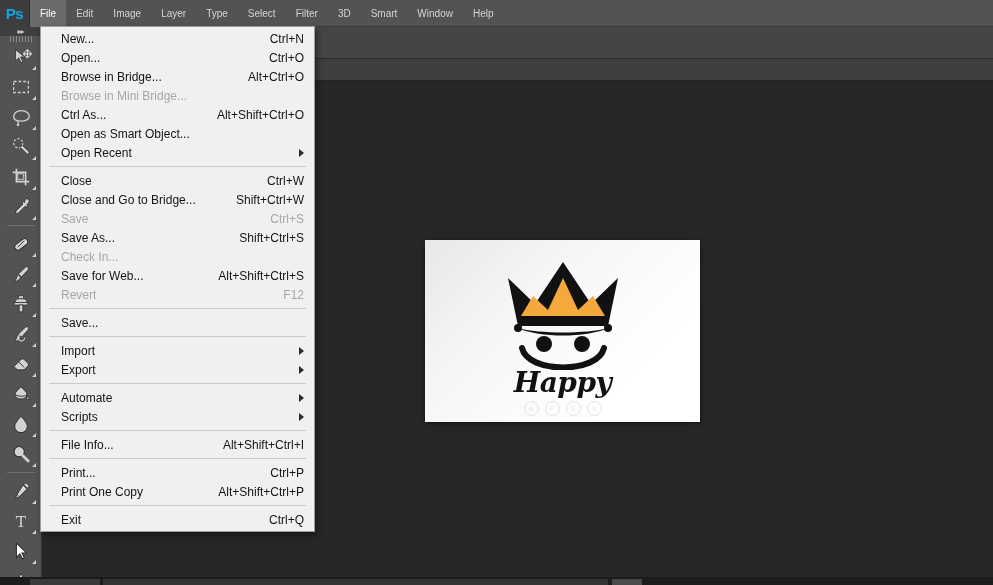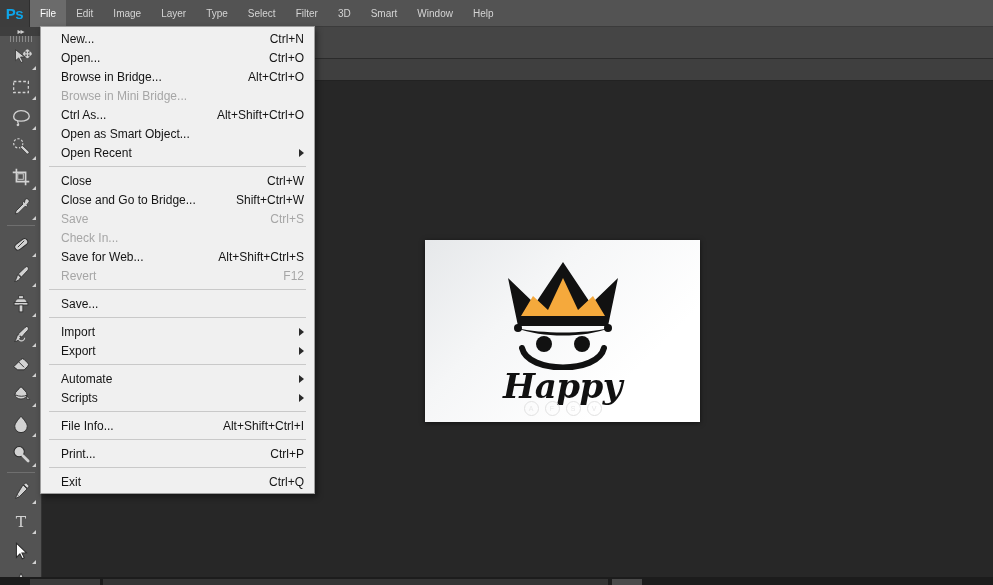--- a/index.html
+++ b/index.html
@@ -122,21 +122,21 @@
   }
   .logo-wrap {
     position: absolute; inset: 0;
     display: flex; flex-direction: column;
     align-items: center; justify-content: flex-start;
     padding-top: 12px;
   }
   .logo-title {
     font-family: "DejaVu Serif", serif;
     font-style: italic; font-weight: bold;
-    font-size: 34px; color: #111;
+    font-size: 28px; color: #111;
     letter-spacing: -0.5px;
     margin-top: -4px;
   }
   .watermark {
     position: absolute; bottom: 6px; left: 50%;
     transform: translateX(-50%);
     display: flex; gap: 6px;
   }
   .watermark span {
     width: 15px; height: 15px; border-radius: 50%;
@@ -418,20 +418,24 @@
         <span class="mshort">Ctrl+W</span>
       </div>
       <div class="mrow">
         <span class="mlabel">Close and Go to Bridge...</span>
         <span class="mshort">Shift+Ctrl+W</span>
       </div>
       <div class="mrow disabled">
         <span class="mlabel">Save</span>
         <span class="mshort">Ctrl+S</span>
       </div>
+      <div class="mrow">
+        <span class="mlabel">Save As...</span>
+        <span class="mshort">Shift+Ctrl+S</span>
+      </div>
       <div class="mrow disabled">
         <span class="mlabel">Check In...</span>
       </div>
       <div class="mrow">
         <span class="mlabel">Save for Web...</span>
         <span class="mshort">Alt+Shift+Ctrl+S</span>
       </div>
       <div class="mrow disabled">
         <span class="mlabel">Revert</span>
         <span class="mshort">F12</span>
@@ -460,20 +464,24 @@
       </div>
       <div class="msep"></div>
       <div class="mrow">
         <span class="mlabel">File Info...</span>
         <span class="mshort">Alt+Shift+Ctrl+I</span>
       </div>
       <div class="msep"></div>
       <div class="mrow">
         <span class="mlabel">Print...</span>
         <span class="mshort">Ctrl+P</span>
+      </div>
+      <div class="mrow">
+        <span class="mlabel">Print One Copy</span>
+        <span class="mshort">Alt+Shift+Ctrl+P</span>
       </div>
       <div class="msep"></div>
       <div class="mrow">
         <span class="mlabel">Exit</span>
         <span class="mshort">Ctrl+Q</span>
       </div>
     </div>
 
   <div class="taskbar">
     <div class="seg" style="left:30px;width:70px;background:#3a3a3a;"></div>

